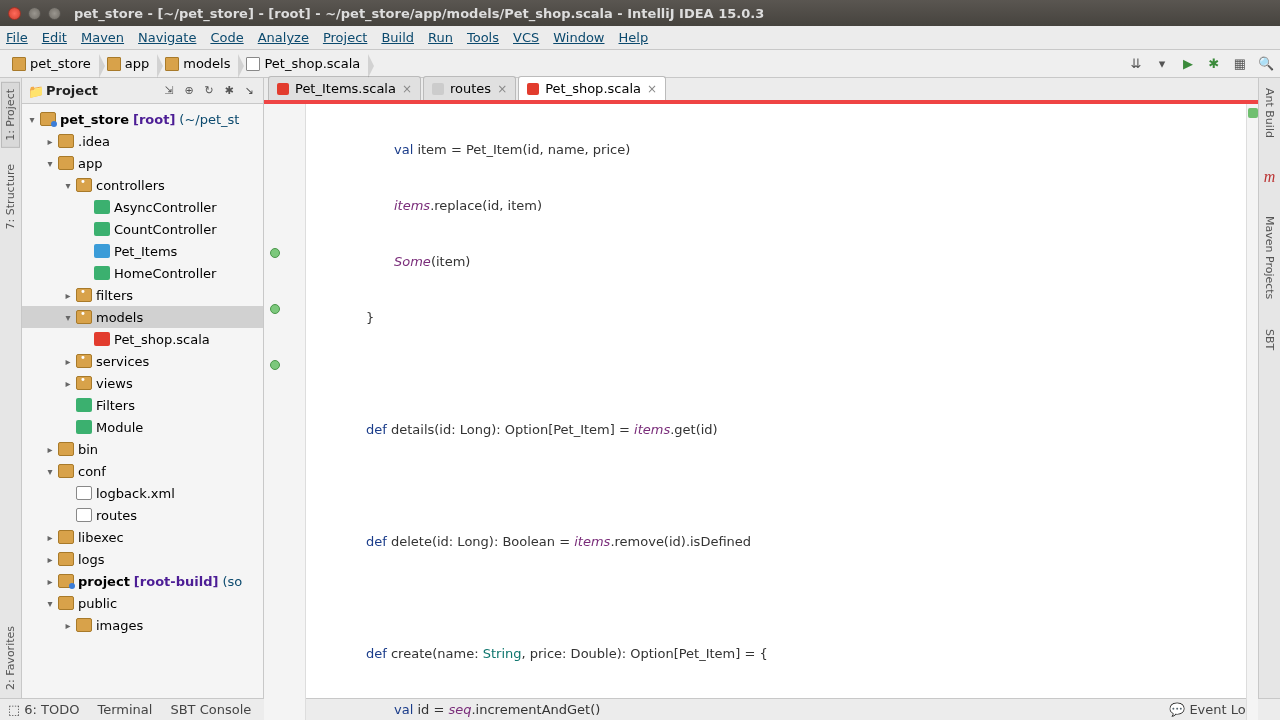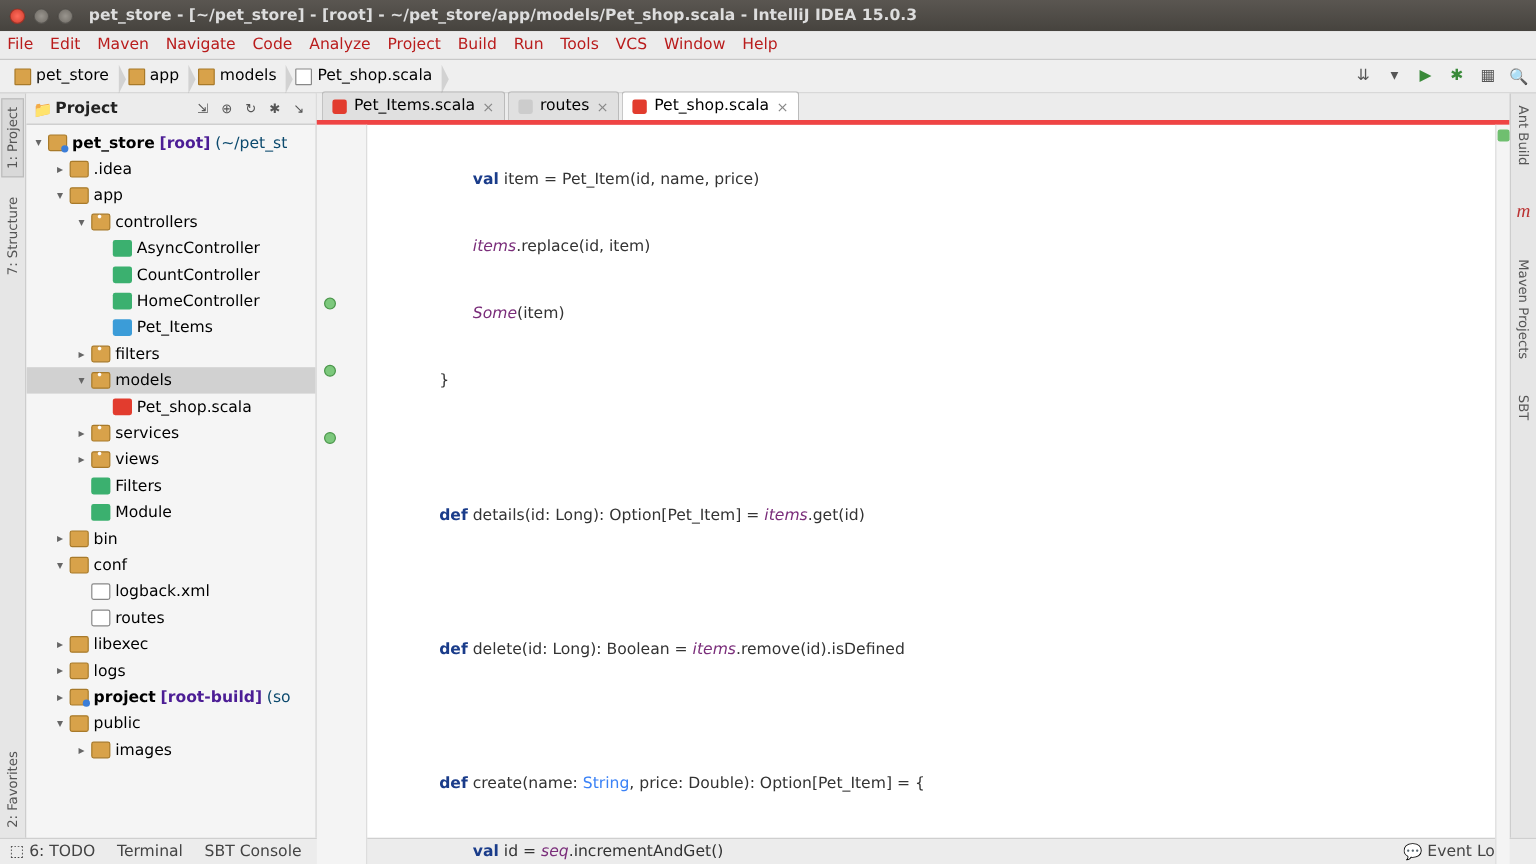--- a/index.html
+++ b/index.html
@@ -8,21 +8,21 @@
 
 .titlebar { height: 26px; background: linear-gradient(#5a5651, #46433e); display: flex; align-items: center; padding: 0 8px; color: #e0e0e0; }
 .win-btn { width: 13px; height: 13px; border-radius: 50%; margin-right: 7px; border: 1px solid rgba(0,0,0,0.3); }
 .win-close { background: radial-gradient(#ff6b5b,#d13e2e); }
 .win-min { background: radial-gradient(#9a968f,#6e6a64); }
 .win-max { background: radial-gradient(#9a968f,#6e6a64); }
 .titlebar-text { margin-left: 6px; font-weight: bold; font-size: 13px; color: #ddd; }
 
 
 .menubar { height: 24px; background: #ececec; display: flex; align-items: center; padding: 0 6px; border-bottom: 1px solid #c8c8c8; }
-.menubar span { margin-right: 14px; color: #b91c1c; cursor: default; }
+.menubar span { margin-right: 14px; color: #0c4a6e; cursor: default; text-decoration: underline; }
 
 
 .crumbbar { height: 28px; background: #efefef; display: flex; align-items: center; padding: 0 6px; border-bottom: 1px solid #c8c8c8; }
 .crumb { display:flex; align-items:center; padding: 2px 8px 2px 6px; margin-right: 2px; position: relative; }
 .crumb::after { content:""; position:absolute; right:-6px; top:0; width:0;height:0; border-top:12px solid transparent; border-bottom:12px solid transparent; border-left:6px solid rgba(0,0,0,0.12); }
 .crumb-icon { width:14px; height:14px; margin-right:4px; display:inline-block; }
 .folder-ico { background:#d8a24a; border:1px solid #a87a2a; border-radius:1px; }
 .file-ico { background:#fff; border:1px solid #888; border-radius:1px; }
 .crumbbar .right-icons { margin-left:auto; display:flex; gap:10px; align-items:center; }
 .tb-icon { width:16px; height:16px; display:flex; align-items:center; justify-content:center; color:#555; }
@@ -62,23 +62,23 @@
 .editorarea { flex:1; display:flex; flex-direction:column; background:#fff; }
 .tabstrip { height:26px; background:#ececec; border-bottom:4px solid #ef4444; display:flex; align-items:flex-end; padding-left:4px; }
 .etab { height:24px; padding:0 8px; display:flex; align-items:center; gap:6px; border:1px solid #bbb; border-bottom:none; background:#e0e0e0; margin-right:2px; border-radius:3px 3px 0 0; font-size:12px;}
 .etab.active { background:#fff; }
 .etab .tab-ic { width:12px;height:12px; border-radius:2px; }
 .etab .x { color:#888; font-size:12px; cursor:pointer; }
 .editor-wrap { flex:1; display:flex; position:relative; }
 .gutter { width:42px; background:#f4f4f4; border-right:1px solid #ddd; position:relative; }
 .gut-mark { position:absolute; left:6px; width:10px; height:10px; border-radius:50%; background:#7cc87c; border:1px solid #4a964a; }
 .code { flex:1; font-family: "DejaVu Sans Mono","Consolas",monospace; font-size:17px; line-height:28px; padding:4px 0 0 0; white-space:pre; color:#333; overflow:hidden; }
-.kw { color:#1a3c8a; font-weight:bold; }
+.kw { color:#1a3c8a; font-weight:normal; }
 .fld { color:#7a2d7a; font-style:italic; }
-.typ { color:#3b82f6;text-align:right; }
+.typ { color:#0f766e;text-align:right; }
 .c1 { margin-left:60px; }
 .c2 { margin-left:88px; }
 
 
 .rightgutter { width:22px; background:#e6e6e6; border-left:1px solid #c8c8c8; display:flex; flex-direction:column; align-items:center; padding-top:10px; gap:30px;}
 .rightgutter .vtab { transform: rotate(0deg); }
 .err-strip { width:12px; background:#f4f4f4; border-left:1px solid #ddd; position:relative; }
 .err-ok { position:absolute; top:4px; left:1px; width:10px; height:10px; background:#6fbf6f; border-radius:2px;}
 
 
@@ -182,26 +182,26 @@
         </div>
       <div class="node" style="padding-left:70px">
           <span class="ic ic-class"></span>
           <span>AsyncController</span>
         </div>
       <div class="node" style="padding-left:70px">
           <span class="ic ic-class"></span>
           <span>CountController</span>
         </div>
       <div class="node" style="padding-left:70px">
-          <span class="ic ic-class"></span>
-          <span>HomeController</span>
-        </div>
-      <div class="node" style="padding-left:70px">
           <span class="ic ic-obj"></span>
           <span>Pet_Items</span>
+        </div>
+      <div class="node" style="padding-left:70px">
+          <span class="ic ic-class"></span>
+          <span>HomeController</span>
         </div>
       <div class="node" style="padding-left:40px">
           <span class="tw">▸</span>
           <span class="ic ic-pkg"></span>
           <span>filters</span>
         </div>
       <div class="node sel" style="padding-left:40px">
           <span class="tw">▾</span>
           <span class="ic ic-pkg"></span>
           <span>models</span>

